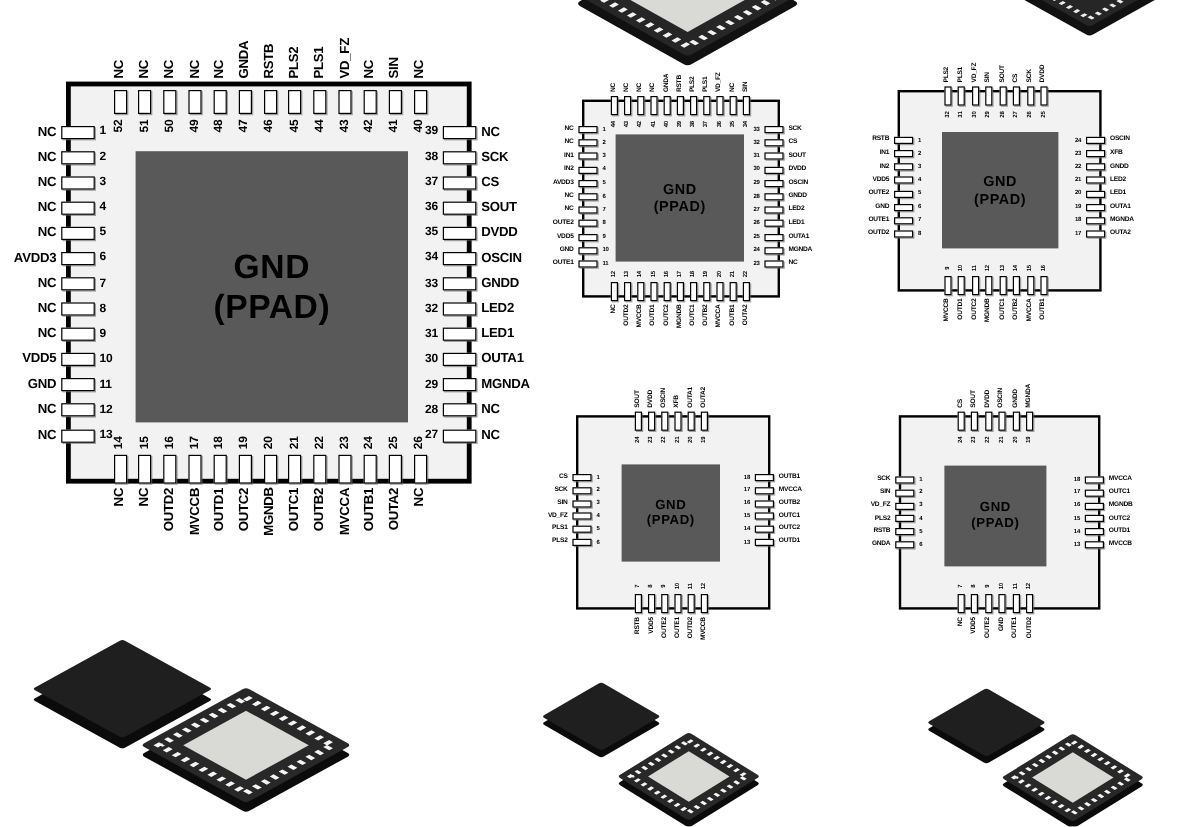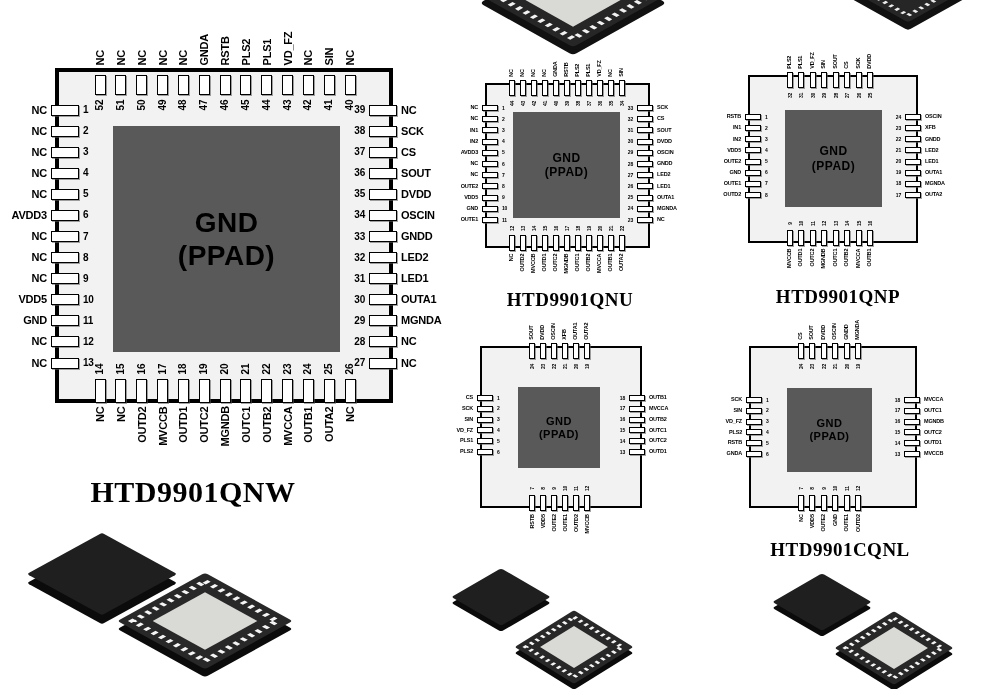--- a/index.html
+++ b/index.html
@@ -115,21 +115,20 @@
         <rect x="-34" y="-34" width="68" height="68" fill="none" stroke="#f5f5f5" stroke-width="5" stroke-dasharray="3.2 4.6"></rect>
       </g>
     </g>
   </svg>
 
 <div class="chip-body" style="left: 55px; top: 68px; width: 338px; height: 335px; border-width: 4px; background: rgb(242, 242, 242); border-color: rgb(0, 0, 0);"></div>
     <div class="chip-pad" style="left: 113px; top: 126px; width: 227px; height: 226px; font-size: 28px; background: rgb(89, 89, 89);">
       <div>GND</div>
       <div>(PPAD)</div>
     </div>
-    <div class="chip-title" style="left: 23px; top: 474.5px; width: 340px; font-size: 30px;">HTD9901QNW</div>
     <div class="pin-pad" style="left: 51px; top: 104.5px; width: 28px; height: 11px; border-width: 1.5px;"></div>
     <div class="pin-num" style="left: 83px; top: 104px; font-size: 10px; line-height: 12px;">1</div>
     <div class="pin-label right-align" style="left: -13px; width: 60px; top: 103.5px; font-size: 11px; line-height: 13px;">NC</div>
     <div class="pin-pad" style="left: 51px; top: 125.583px; width: 28px; height: 11px; border-width: 1.5px;"></div>
     <div class="pin-num" style="left: 83px; top: 125.083px; font-size: 10px; line-height: 12px;">2</div>
     <div class="pin-label right-align" style="left: -13px; width: 60px; top: 124.583px; font-size: 11px; line-height: 13px;">NC</div>
     <div class="pin-pad" style="left: 51px; top: 146.667px; width: 28px; height: 11px; border-width: 1.5px;"></div>
     <div class="pin-num" style="left: 83px; top: 146.167px; font-size: 10px; line-height: 12px;">3</div>
     <div class="pin-label right-align" style="left: -13px; width: 60px; top: 145.667px; font-size: 11px; line-height: 13px;">NC</div>
     <div class="pin-pad" style="left: 51px; top: 167.75px; width: 28px; height: 11px; border-width: 1.5px;"></div>
@@ -277,21 +276,20 @@
     <div class="pin-vnum" style="left: 319.167px; width: 20px; top: 363px; font-size: 10px; line-height: 12px;">25</div>
     <div class="pin-vlabel-bottom" style="left: 309.167px; width: 40px; top: 419.5px; font-size: 11px; line-height: 13px;">OUTA2</div>
     <div class="pin-pad" style="left: 344.5px; top: 379px; width: 11px; height: 24px; border-width: 1.5px;"></div>
     <div class="pin-vnum" style="left: 340px; width: 20px; top: 363px; font-size: 10px; line-height: 12px;">26</div>
     <div class="pin-vlabel-bottom" style="left: 330px; width: 40px; top: 419.5px; font-size: 11px; line-height: 13px;">NC</div>
     <div class="chip-body" style="left: 485px; top: 83px; width: 165px; height: 165px; border-width: 2px; background: rgb(242, 242, 242); border-color: rgb(0, 0, 0);"></div>
     <div class="chip-pad" style="left: 513px; top: 112px; width: 107px; height: 106px; font-size: 12px; background: rgb(89, 89, 89);">
       <div>GND</div>
       <div>(PPAD)</div>
     </div>
-    <div class="chip-title" style="left: 460px; top: 288.75px; width: 220px; font-size: 19px;">HTD9901QNU</div>
     <div class="pin-pad" style="left: 482px; top: 105px; width: 16px; height: 6px; border-width: 1px;"></div>
     <div class="pin-num" style="left: 502px; top: 104.5px; font-size: 5px; line-height: 7px;">1</div>
     <div class="pin-label right-align" style="left: 446px; width: 32px; top: 104.25px; font-size: 5.5px; line-height: 7.5px;">NC</div>
     <div class="pin-pad" style="left: 482px; top: 116.2px; width: 16px; height: 6px; border-width: 1px;"></div>
     <div class="pin-num" style="left: 502px; top: 115.7px; font-size: 5px; line-height: 7px;">2</div>
     <div class="pin-label right-align" style="left: 446px; width: 32px; top: 115.45px; font-size: 5.5px; line-height: 7.5px;">NC</div>
     <div class="pin-pad" style="left: 482px; top: 127.4px; width: 16px; height: 6px; border-width: 1px;"></div>
     <div class="pin-num" style="left: 502px; top: 126.9px; font-size: 5px; line-height: 7px;">3</div>
     <div class="pin-label right-align" style="left: 446px; width: 32px; top: 126.65px; font-size: 5.5px; line-height: 7.5px;">IN1</div>
     <div class="pin-pad" style="left: 482px; top: 138.6px; width: 16px; height: 6px; border-width: 1px;"></div>
@@ -415,21 +413,20 @@
     <div class="pin-vnum" style="left: 601px; width: 20px; top: 224.5px; font-size: 5px; line-height: 7px;">21</div>
     <div class="pin-vlabel-bottom" style="left: 597px; width: 28px; top: 264.25px; font-size: 5.5px; line-height: 7.5px;">OUTB1</div>
     <div class="pin-pad" style="left: 619px; top: 235px; width: 6px; height: 16px; border-width: 1px;"></div>
     <div class="pin-vnum" style="left: 612px; width: 20px; top: 224.5px; font-size: 5px; line-height: 7px;">22</div>
     <div class="pin-vlabel-bottom" style="left: 608px; width: 28px; top: 264.25px; font-size: 5.5px; line-height: 7.5px;">OUTA2</div>
     <div class="chip-body" style="left: 748px; top: 75px; width: 170px; height: 168px; border-width: 2px; background: rgb(242, 242, 242); border-color: rgb(0, 0, 0);"></div>
     <div class="chip-pad" style="left: 785px; top: 110px; width: 97px; height: 97px; font-size: 12px; background: rgb(89, 89, 89);">
       <div>GND</div>
       <div>(PPAD)</div>
     </div>
-    <div class="chip-title" style="left: 728px; top: 285.75px; width: 220px; font-size: 19px;">HTD9901QNP</div>
     <div class="pin-pad" style="left: 745px; top: 114px; width: 16px; height: 6px; border-width: 1px;"></div>
     <div class="pin-num" style="left: 765px; top: 113.5px; font-size: 5px; line-height: 7px;">1</div>
     <div class="pin-label right-align" style="left: 709px; width: 32px; top: 113.25px; font-size: 5.5px; line-height: 7.5px;">RSTB</div>
     <div class="pin-pad" style="left: 745px; top: 125.143px; width: 16px; height: 6px; border-width: 1px;"></div>
     <div class="pin-num" style="left: 765px; top: 124.643px; font-size: 5px; line-height: 7px;">2</div>
     <div class="pin-label right-align" style="left: 709px; width: 32px; top: 124.393px; font-size: 5.5px; line-height: 7.5px;">IN1</div>
     <div class="pin-pad" style="left: 745px; top: 136.286px; width: 16px; height: 6px; border-width: 1px;"></div>
     <div class="pin-num" style="left: 765px; top: 135.786px; font-size: 5px; line-height: 7px;">3</div>
     <div class="pin-label right-align" style="left: 709px; width: 32px; top: 135.536px; font-size: 5.5px; line-height: 7.5px;">IN2</div>
     <div class="pin-pad" style="left: 745px; top: 147.429px; width: 16px; height: 6px; border-width: 1px;"></div>
@@ -594,21 +591,20 @@
     <div class="pin-vnum" style="left: 566px; width: 20px; top: 484.5px; font-size: 5px; line-height: 7px;">11</div>
     <div class="pin-vlabel-bottom" style="left: 562.5px; width: 27px; top: 523.75px; font-size: 5.5px; line-height: 7.5px;">OUTD2</div>
     <div class="pin-pad" style="left: 584px; top: 495px; width: 6px; height: 16px; border-width: 1px;"></div>
     <div class="pin-vnum" style="left: 577px; width: 20px; top: 484.5px; font-size: 5px; line-height: 7px;">12</div>
     <div class="pin-vlabel-bottom" style="left: 573.5px; width: 27px; top: 523.75px; font-size: 5.5px; line-height: 7.5px;">MVCCB</div>
     <div class="chip-body" style="left: 749px; top: 346px; width: 168px; height: 162px; border-width: 2px; background: rgb(242, 242, 242); border-color: rgb(0, 0, 0);"></div>
     <div class="chip-pad" style="left: 787px; top: 388px; width: 85px; height: 84px; font-size: 11px; background: rgb(89, 89, 89);">
       <div>GND</div>
       <div>(PPAD)</div>
     </div>
-    <div class="chip-title" style="left: 720px; top: 538.75px; width: 240px; font-size: 19px;">HTD9901CQNL</div>
     <div class="pin-pad" style="left: 746px; top: 397px; width: 16px; height: 6px; border-width: 1px;"></div>
     <div class="pin-num" style="left: 766px; top: 396.5px; font-size: 5px; line-height: 7px;">1</div>
     <div class="pin-label right-align" style="left: 710px; width: 32px; top: 396.25px; font-size: 5.5px; line-height: 7.5px;">SCK</div>
     <div class="pin-pad" style="left: 746px; top: 407.8px; width: 16px; height: 6px; border-width: 1px;"></div>
     <div class="pin-num" style="left: 766px; top: 407.3px; font-size: 5px; line-height: 7px;">2</div>
     <div class="pin-label right-align" style="left: 710px; width: 32px; top: 407.05px; font-size: 5.5px; line-height: 7.5px;">SIN</div>
     <div class="pin-pad" style="left: 746px; top: 418.6px; width: 16px; height: 6px; border-width: 1px;"></div>
     <div class="pin-num" style="left: 766px; top: 418.1px; font-size: 5px; line-height: 7px;">3</div>
     <div class="pin-label right-align" style="left: 710px; width: 32px; top: 417.85px; font-size: 5.5px; line-height: 7.5px;">VD_FZ</div>
     <div class="pin-pad" style="left: 746px; top: 429.4px; width: 16px; height: 6px; border-width: 1px;"></div>

